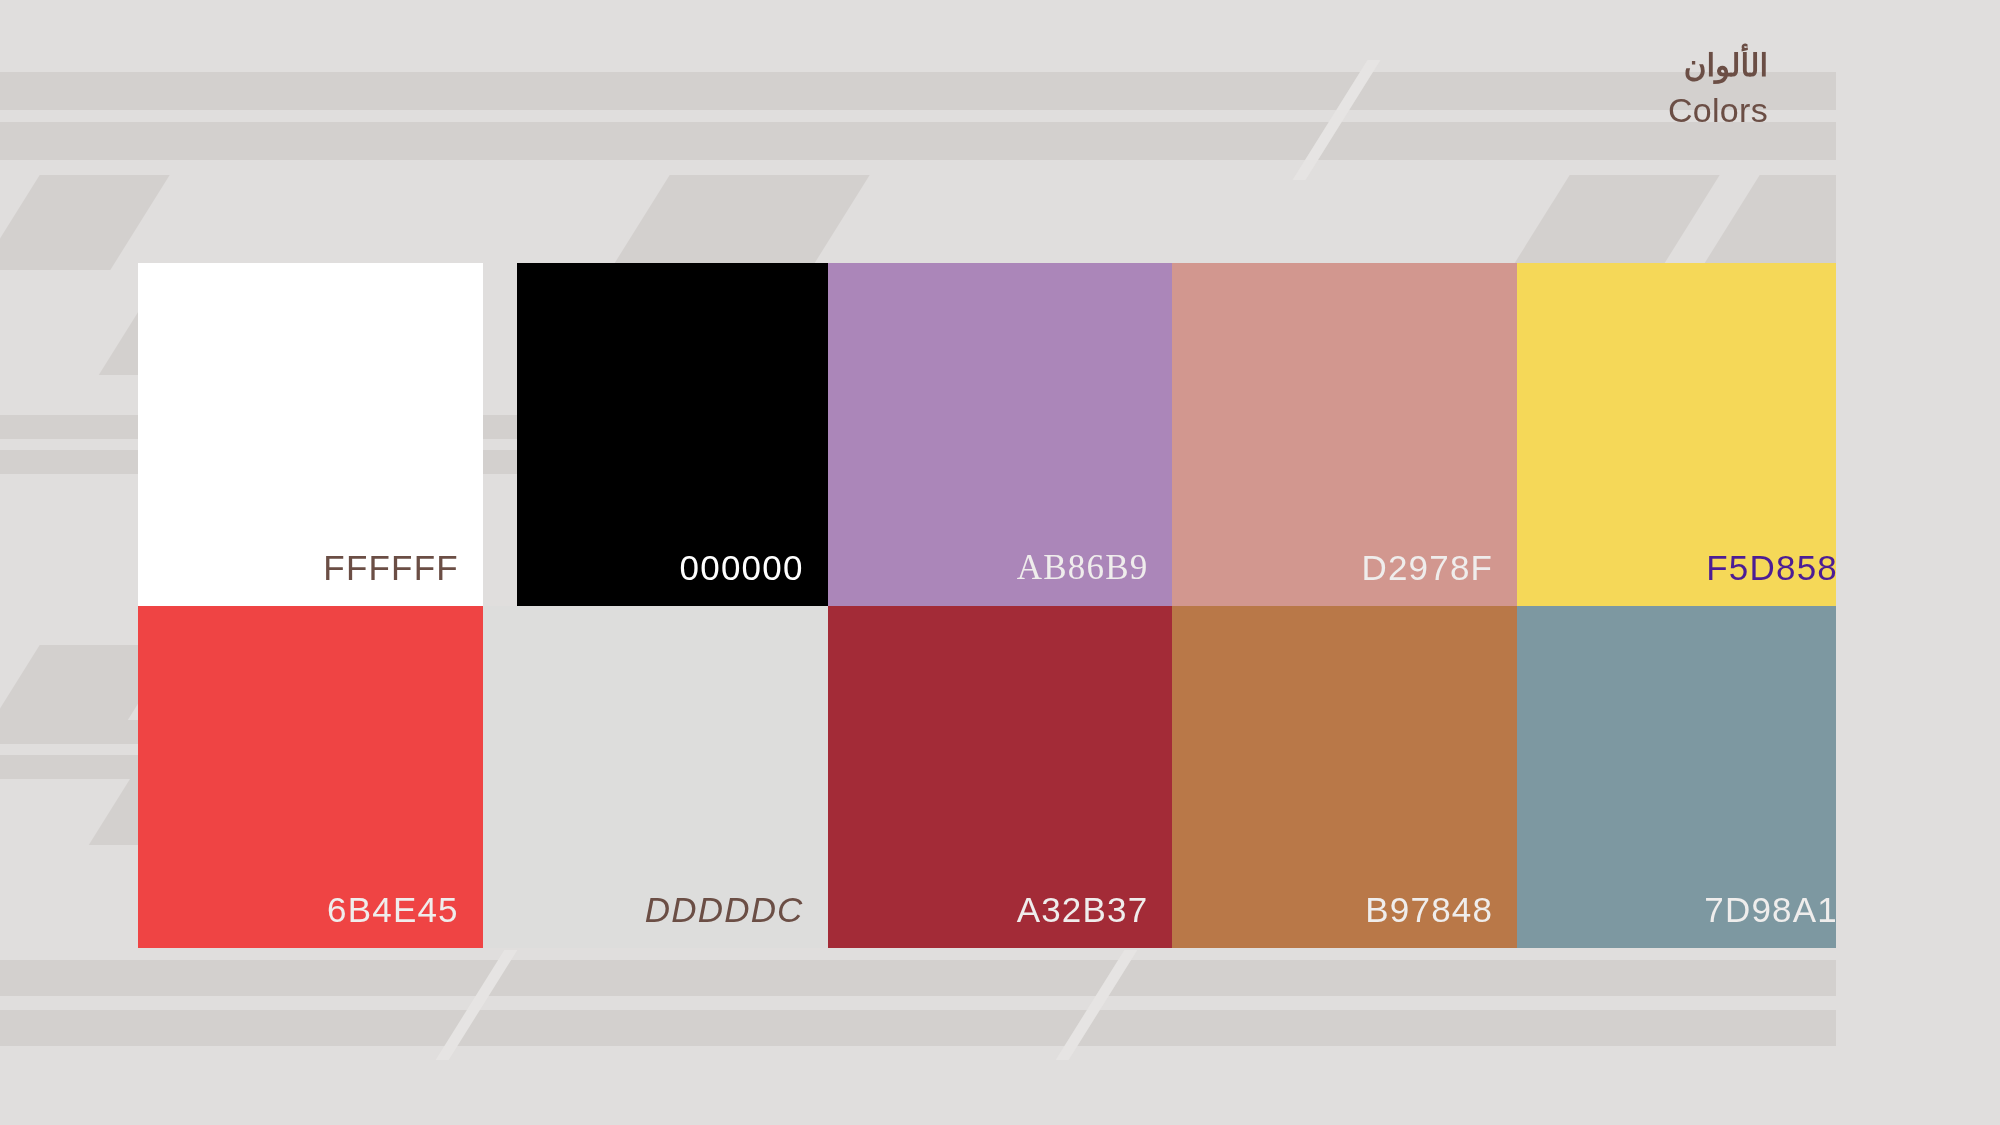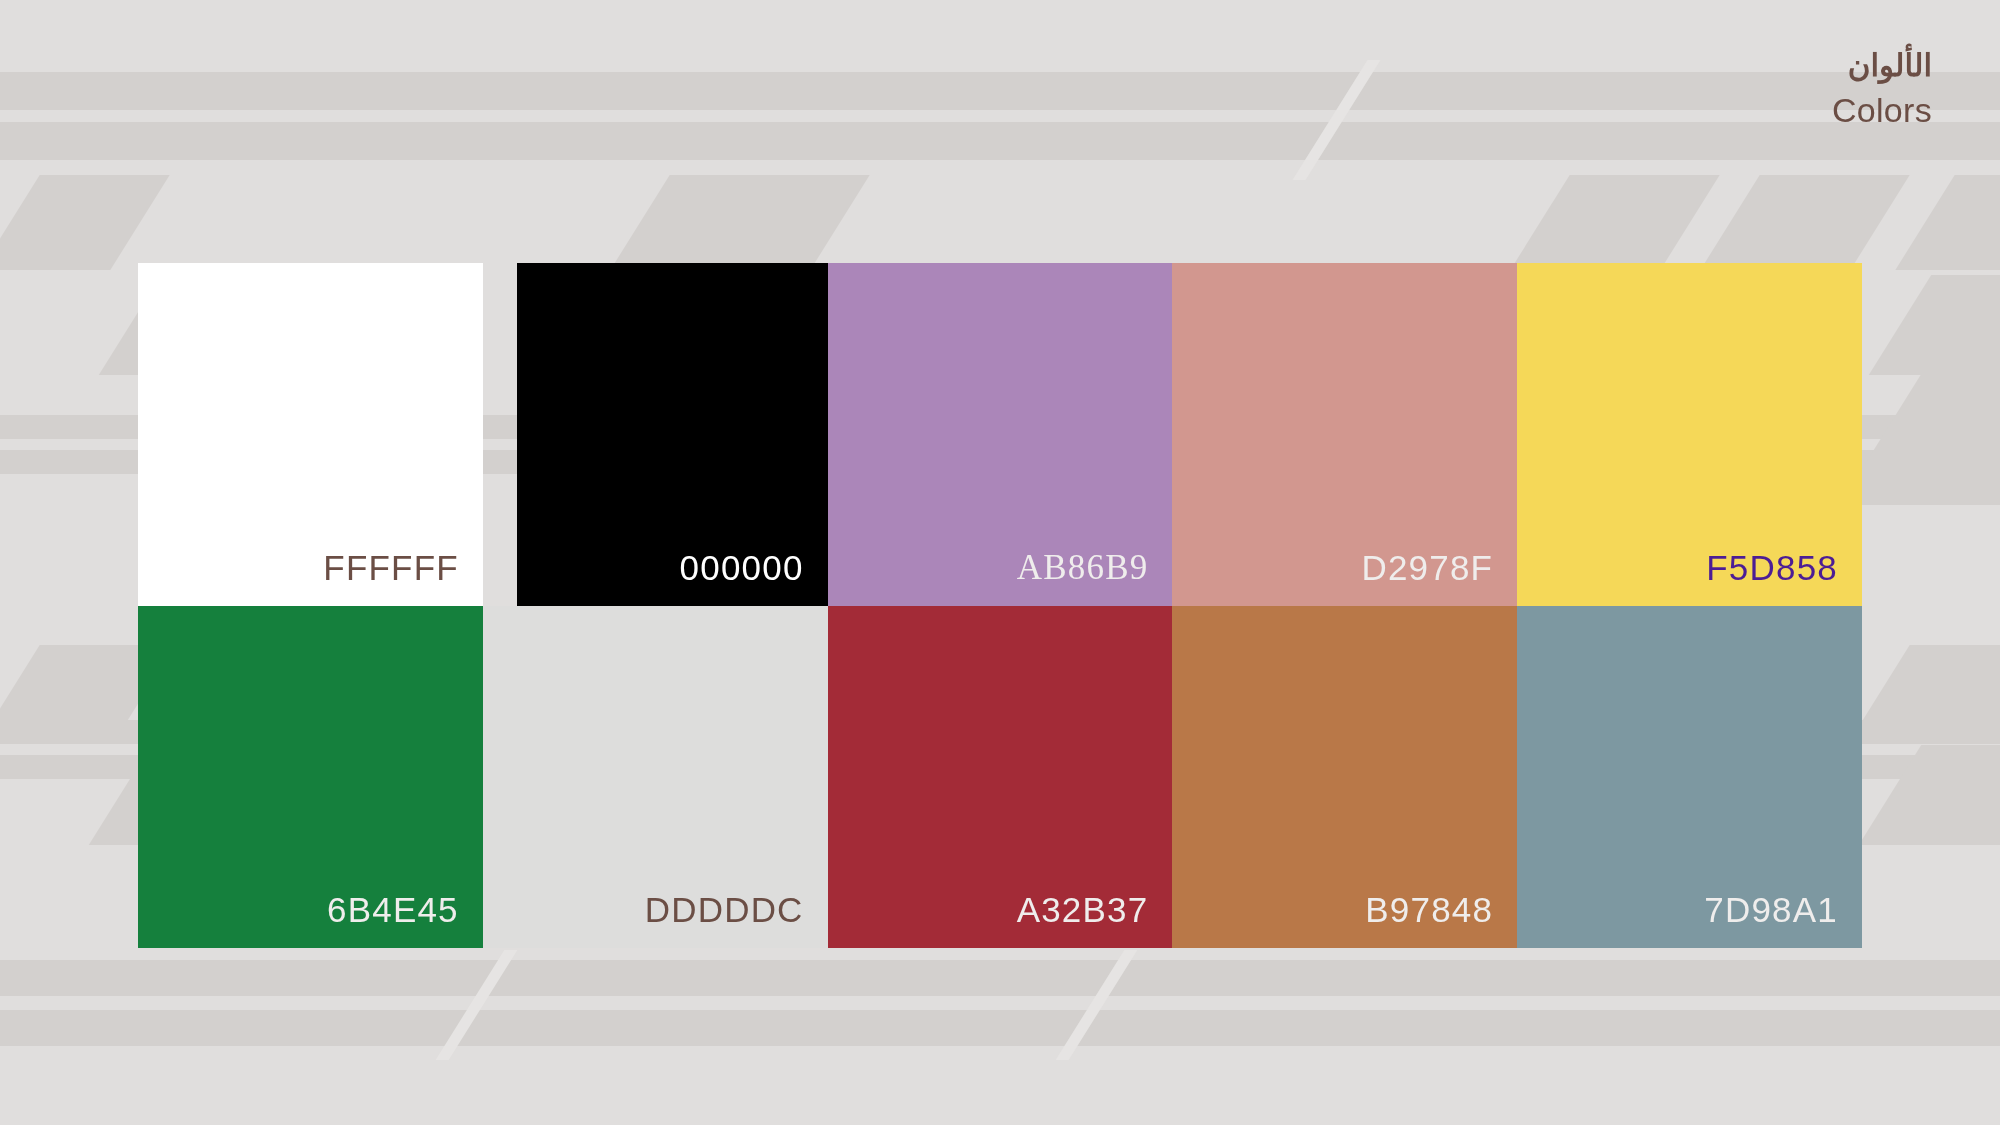--- a/index.html
+++ b/index.html
@@ -7,21 +7,21 @@
 
   html, body {
     width:2000px; height:1125px;
     overflow:hidden;
     background:#E0DEDD;
     font-family:"Liberation Sans", sans-serif;
   }
 
   #stage {
     position:relative;
-    width:2000px; height:1125px;
+    width:1836px; height:1125px;
     background:#E0DEDD;
     overflow:hidden;
   }
 
   
   .bg-layer {
     position:absolute; inset:0;
     overflow:hidden;
     pointer-events:none;
   }
@@ -149,25 +149,25 @@
       </div>
       <div class="swatch" style="background: rgb(171, 134, 185); font-family: Liberation Serif, serif;">
         <span class="code" style="color: rgb(239, 237, 236);">AB86B9</span>
       </div>
       <div class="swatch" style="background: rgb(210, 151, 143);">
         <span class="code" style="color: rgb(239, 237, 236);">D2978F</span>
       </div>
       <div class="swatch" style="background: rgb(245, 216, 88);">
         <span class="code" style="color: #4c1d95;">F5D858</span>
       </div>
-      <div class="swatch" style="background: #15803d; padding-left: 7px;">
+      <div class="swatch" style="background: #ef4444; padding-left: 7px;">
         <span class="code" style="color: rgb(239, 237, 236);">6B4E45</span>
       </div>
       <div class="swatch" style="background: rgb(221, 221, 220);">
-        <span class="code" style="color: rgb(107, 78, 69);">DDDDDC</span>
+        <span class="code" style="color: rgb(107, 78, 69); font-style: italic;">DDDDDC</span>
       </div>
       <div class="swatch" style="background: rgb(163, 43, 55);">
         <span class="code" style="color: rgb(239, 237, 236);">A32B37</span>
       </div>
       <div class="swatch" style="background: rgb(185, 120, 72);">
         <span class="code" style="color: rgb(239, 237, 236);">B97848</span>
       </div>
       <div class="swatch" style="background: rgb(125, 152, 161);">
         <span class="code" style="color: rgb(239, 237, 236);">7D98A1</span>
       </div>

